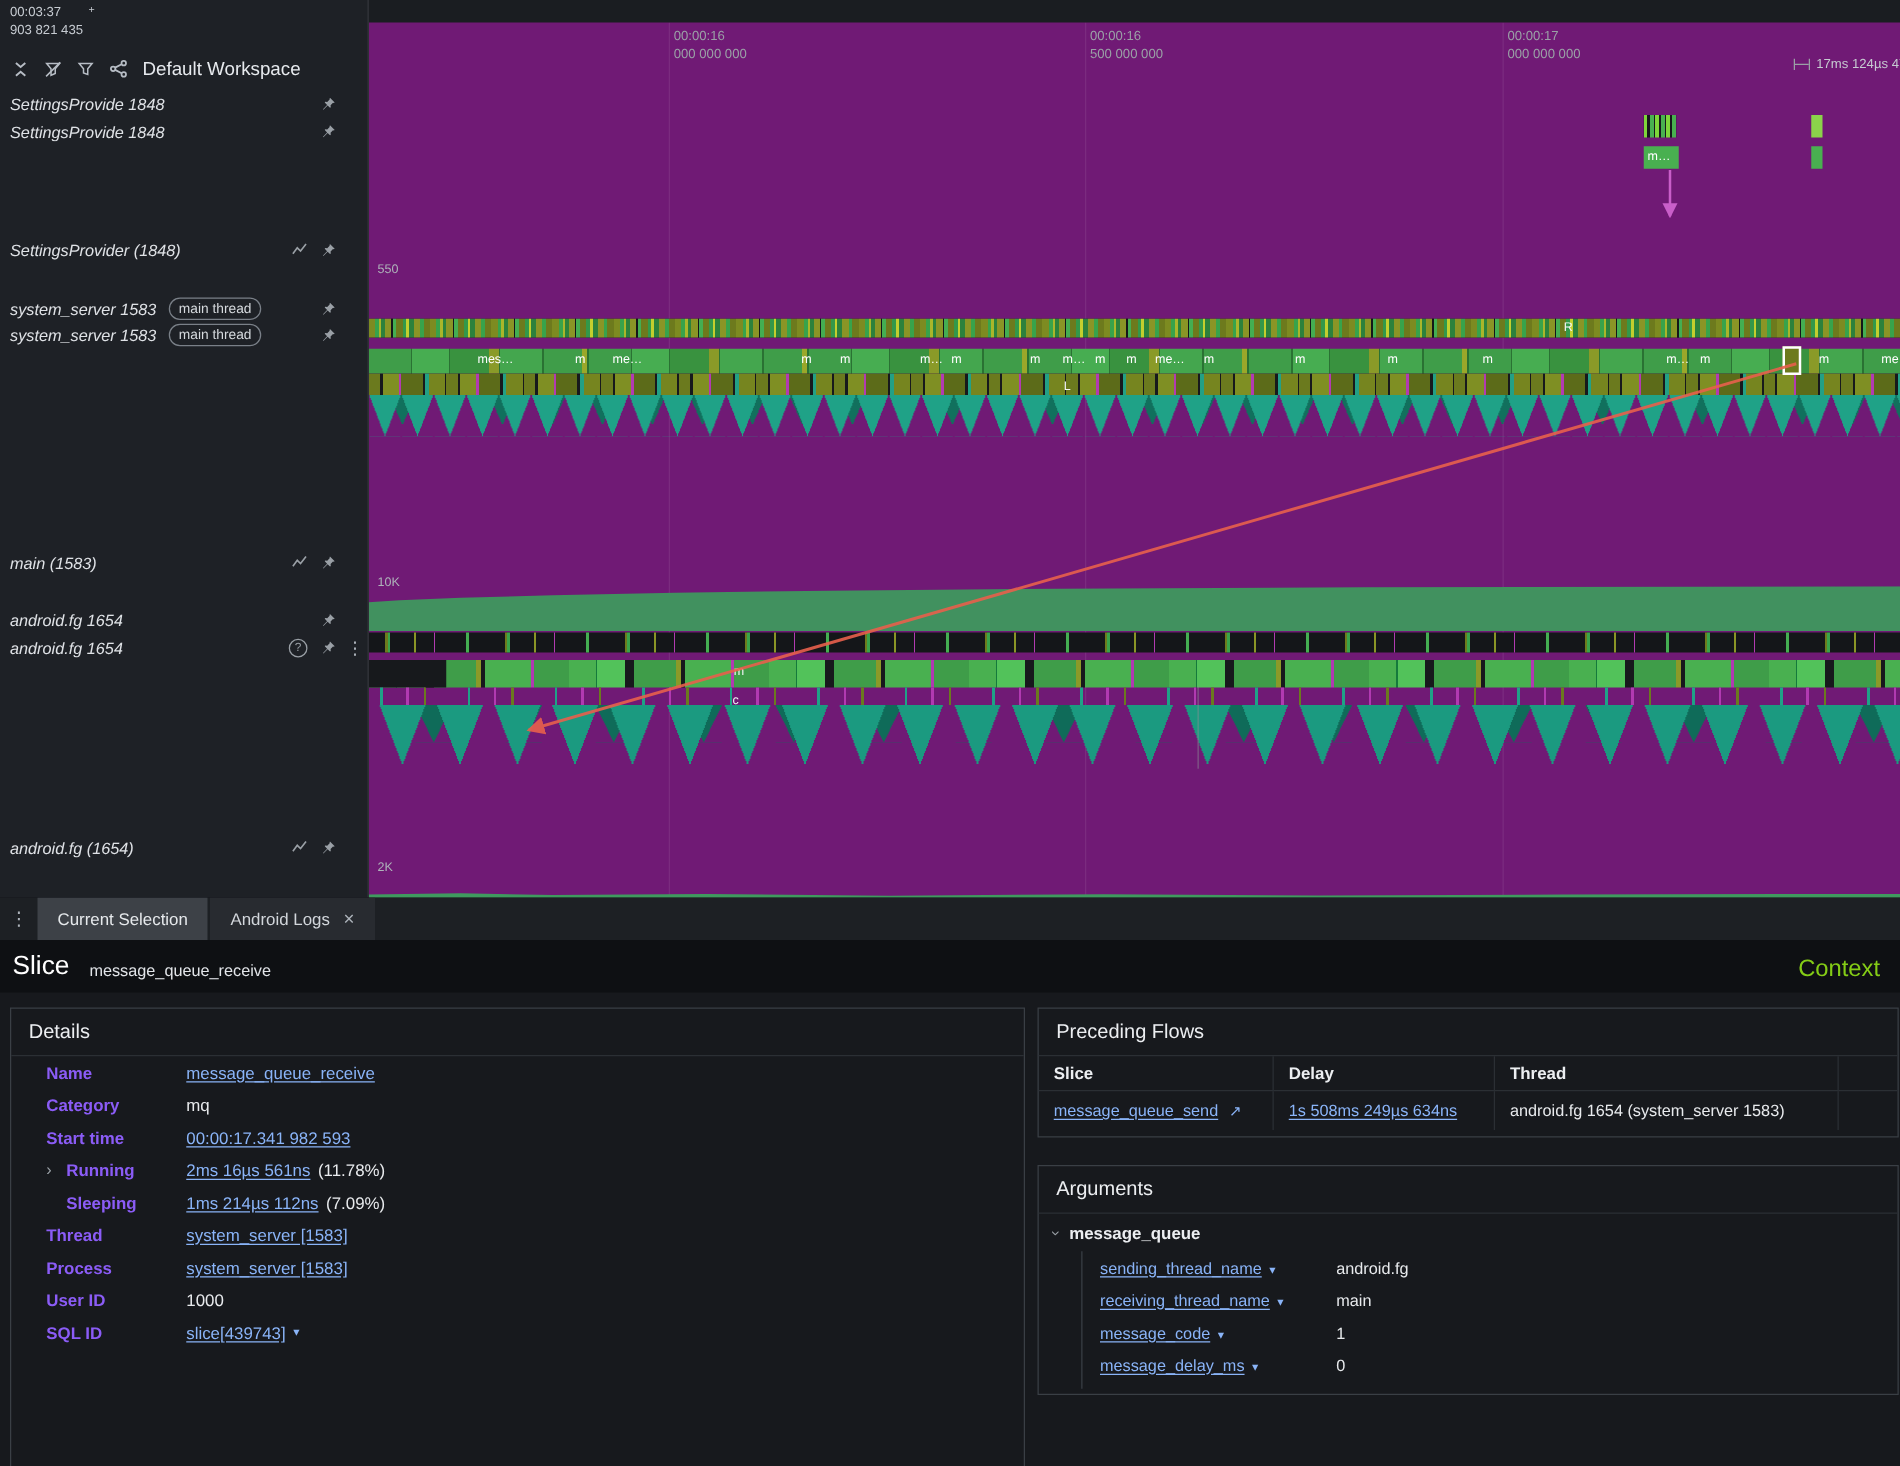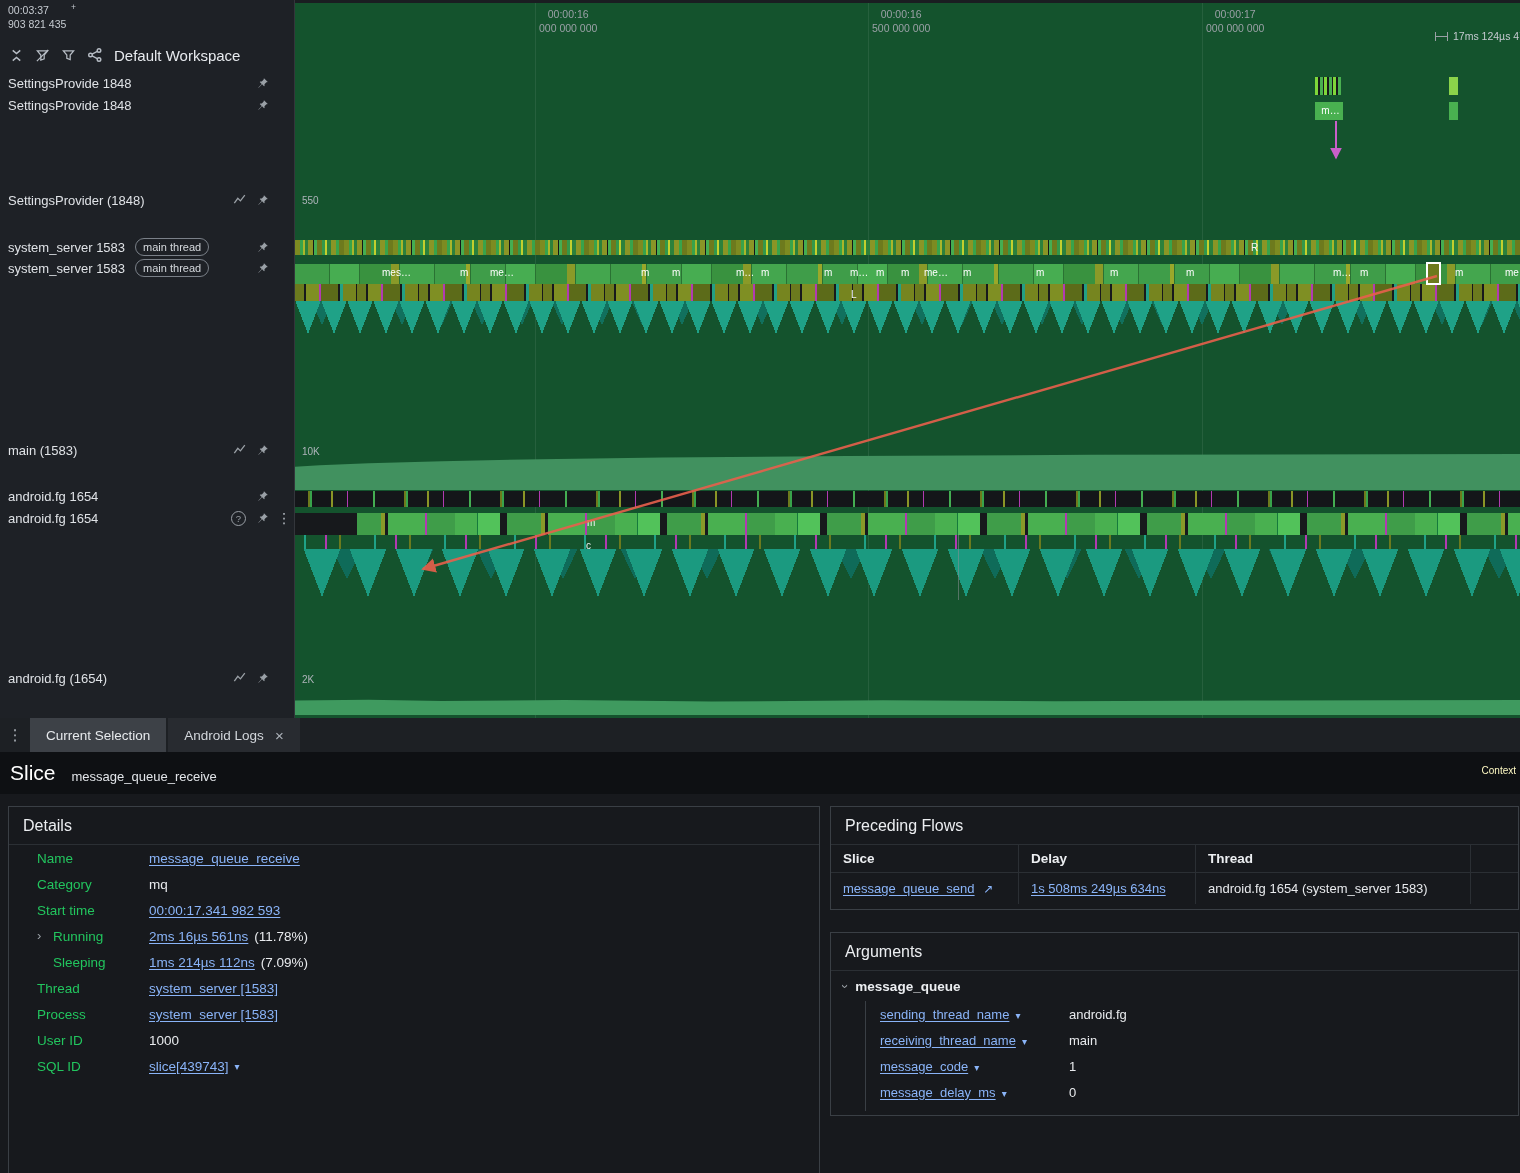--- a/index.html
+++ b/index.html
@@ -2,39 +2,39 @@
 <html><head>
 <meta charset="utf-8">
 <style>
   html,body{margin:0;padding:0;background:#0c0d0f;}
   .root{position:relative;width:1520px;height:1173px;overflow:hidden;background:#17191d;
         font-family:"Liberation Sans",sans-serif;color:#e8eaed;-webkit-font-smoothing:antialiased;}
 
   
   .tl{position:absolute;left:0;top:0;width:1520px;height:718px;background:#1a1d21;}
   .sidebar{position:absolute;left:0;top:0;width:295px;height:718px;background:#1e2126;border-right:1px solid #33363b;box-sizing:border-box;z-index:3;}
-  .canvas{position:absolute;left:295px;top:3px;width:1225px;height:718px;background:#14532d;overflow:hidden;text-align:center;}
+  .canvas{position:absolute;left:295px;top:18px;width:1225px;height:718px;background:#701a75;overflow:hidden;}
 
   .grid{position:absolute;top:0;bottom:0;width:1px;background:rgba(255,255,255,.08);z-index:1;}
   .tick{position:absolute;top:5px;font-size:10.5px;line-height:1.3;color:#9aa0a6;z-index:2;}
   .range{position:absolute;display:flex;align-items:center;gap:5px;font-size:10.5px;color:#c6cbd1;z-index:2;white-space:nowrap;}
   .hbr{display:inline-block;width:11px;height:9px;border-left:1px solid #9aa0a6;border-right:1px solid #9aa0a6;
        background:linear-gradient(#9aa0a6,#9aa0a6) center/100% 1px no-repeat;}
 
   .origin{position:absolute;left:8px;top:4px;font-size:10.5px;color:#c6cbd1;line-height:1.3;z-index:4;}
   .origin .o1{display:flex;align-items:flex-start;gap:22px;}
   .origin .plus{font-size:8.5px;margin-top:-2px;}
 
   .wsbar{position:absolute;left:0;top:40px;height:30px;width:350px;display:flex;align-items:center;gap:9px;padding-left:8px;box-sizing:border-box;z-index:4;}
   .wicon{display:inline-flex;width:17px;height:17px;color:#b7bdc5;align-items:center;justify-content:center;cursor:pointer;}
   .wstitle{font-size:15px;color:#e7eaee;margin-left:2px;}
 
   .trow{position:absolute;left:0;width:295px;display:flex;align-items:center;font-size:13px;color:#dfe2e6;
         padding-left:8px;box-sizing:border-box;z-index:4;}
-  .trow .tname{white-space:nowrap;overflow:hidden;}
+  .trow .tname{white-space:nowrap;overflow:hidden;font-style:italic;}
   .ticon{position:absolute;display:inline-flex;color:#9aa0a6;cursor:pointer;align-items:center;justify-content:center;}
   .ticon.chart{left:233px;}
   .ticon.pin{left:256px;}
   .ticon.qm{left:231px;}
   .ticon.tkebab{left:278px;color:#b7bdc5;font-size:14px;width:12px;}
   .qicon{display:inline-block;width:13px;height:13px;border:1px solid #9aa0a6;border-radius:50%;
          font-size:9.5px;line-height:13px;text-align:center;color:#9aa0a6;}
   .chip{margin-left:10px;border:1px solid #7a8088;border-radius:9px;padding:0 7px;height:16px;line-height:16px;
         font-size:11px;color:#d6dade;white-space:nowrap;}
 
@@ -103,31 +103,31 @@
   .tabbar{height:34px;background:#1d2024;display:flex;align-items:stretch;}
   .kebab{width:30px;display:flex;align-items:center;justify-content:center;color:#aeb4bb;font-size:15px;cursor:pointer;}
   .tab{display:flex;align-items:center;padding:0 16px;font-size:13.5px;color:#e6e9ec;cursor:pointer;white-space:nowrap;}
   .tab.active{background:#3d4147;}
   .tab.inactive{background:#282b30;margin-left:2px;color:#d2d6db;}
   .tclose{margin-left:11px;color:#aeb4bb;font-size:15px;}
 
   .selheader{height:42px;background:#0e1013;display:flex;align-items:center;padding:0 10px;position:relative;overflow:hidden;}
   .kind{font-size:21px;color:#fff;}
   .sname{font-size:13px;color:#e2e5e9;margin-left:16px;margin-top:6px;}
-  .ctx{position:absolute;right:4px;top:13px;font-size:10px;color:#fef9c3;cursor:pointer;}
+  .ctx{position:absolute;right:16px;top:13px;font-size:19px;color:#84cc16;cursor:pointer;}
 
   .card{position:absolute;background:#17191d;border:1px solid #3a3f45;box-sizing:border-box;}
   .card-h{padding:10px 14px 9px 14px;font-size:16px;color:#eceef1;border-bottom:1px solid #2b2f34;}
   .details-card{left:8px;top:88px;width:812px;height:380px;}
   .flows-card{left:830px;top:88px;width:689px;height:104px;}
   .args-card{left:830px;top:214px;width:689px;height:184px;}
 
   .drow{position:relative;height:26px;display:flex;align-items:center;padding-left:28px;font-size:13.5px;}
   .drow.sub{padding-left:44px;}
-  .drow .lbl{width:112px;flex:none;font-weight:400;color:#22c55e;}
+  .drow .lbl{width:112px;flex:none;font-weight:700;color:#8b5cf6;}
   .drow.sub .lbl{width:96px;}
   .chev{color:#9aa0a6;font-size:13px;cursor:pointer;}
   .drow .chev{position:absolute;left:12px;top:5px;}
   .drow.sub .chev{left:28px;}
   .rot{display:inline-block;transform:rotate(90deg);}
   .lnk{color:#8ab4f8;text-decoration:underline;text-underline-offset:2px;cursor:pointer;white-space:nowrap;}
   .val{color:#e8eaed;white-space:nowrap;}
   .extra{margin-left:6px;color:#e8eaed;}
   .ddn{color:#8ab4f8;margin-left:6px;font-size:10px;cursor:pointer;}
 

